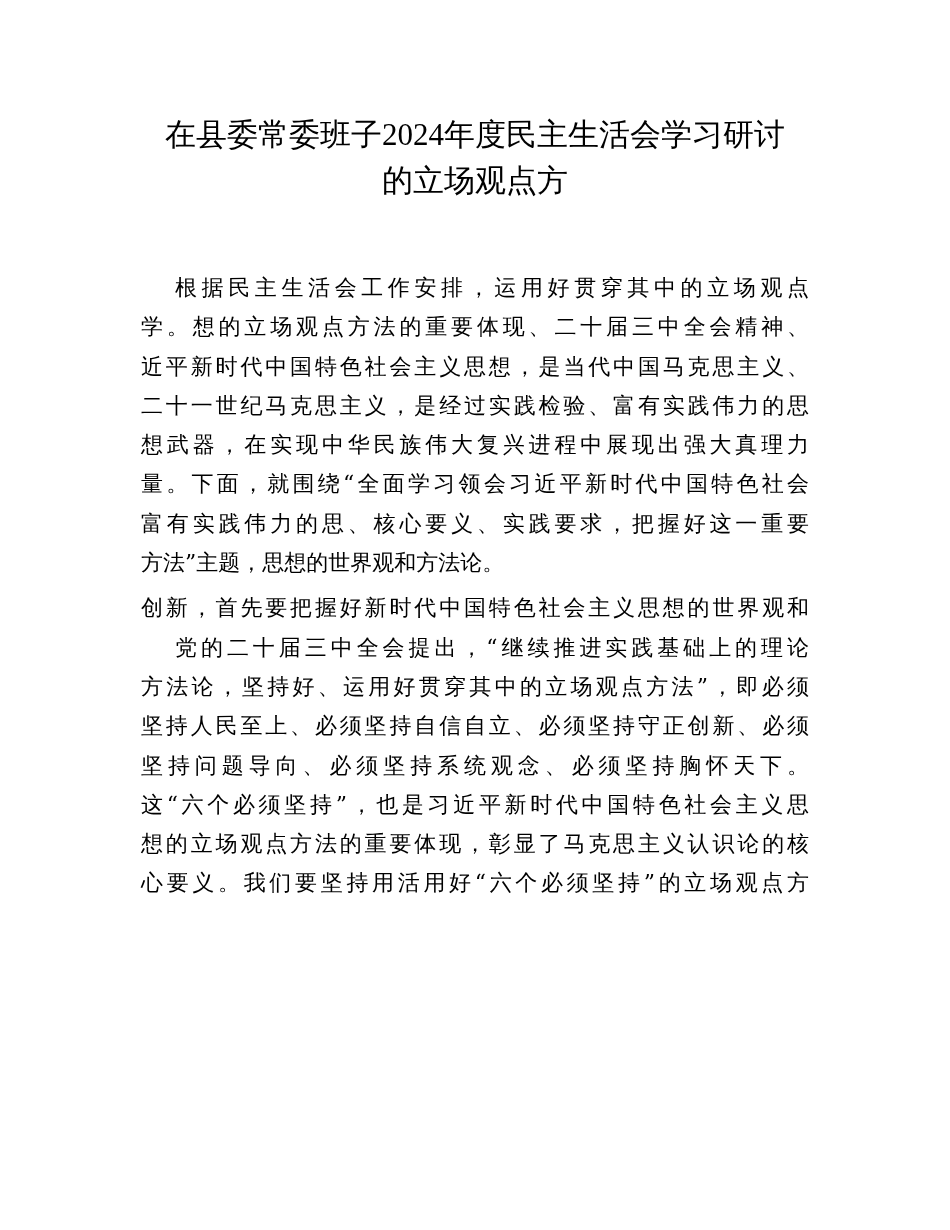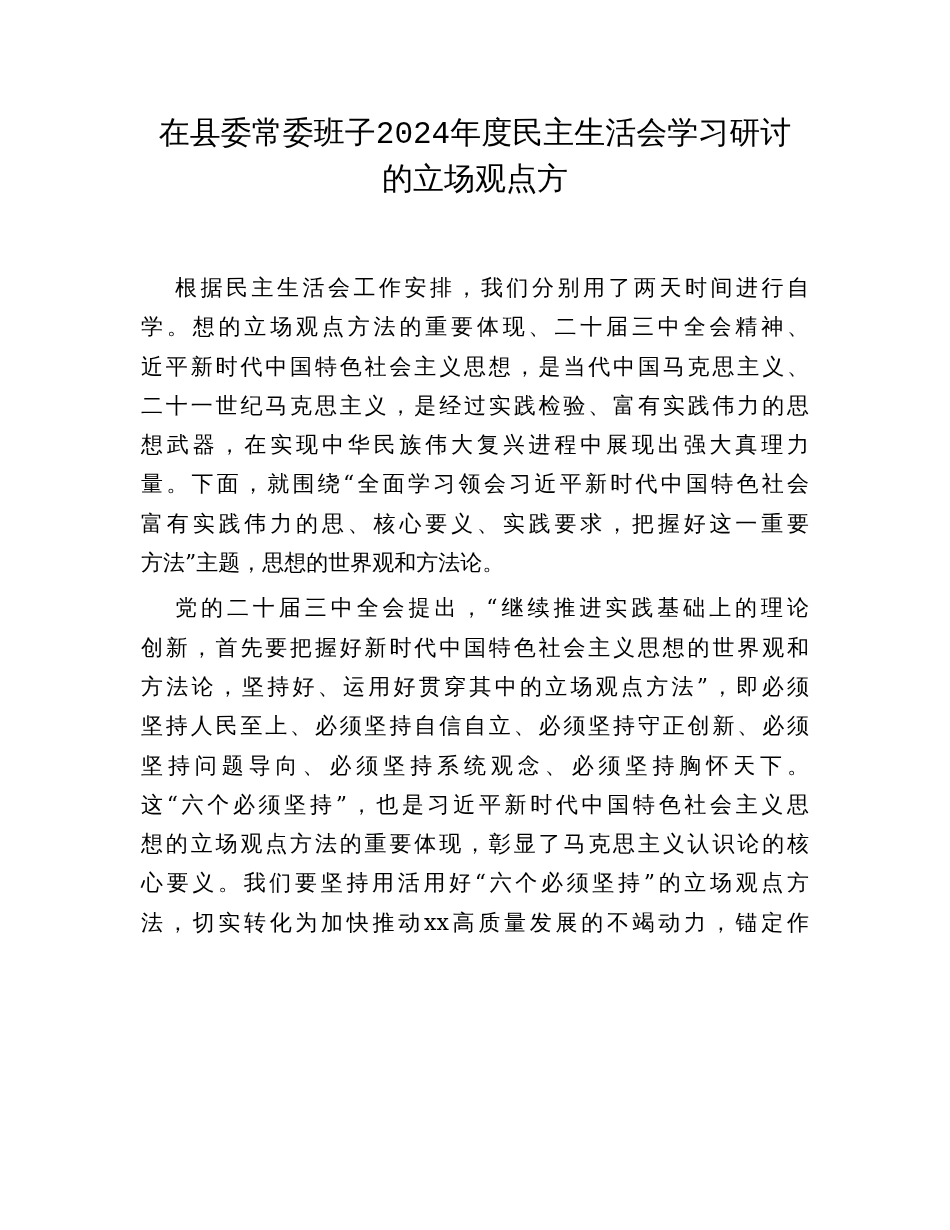--- a/index.html
+++ b/index.html
@@ -1,21 +1,21 @@
 <!DOCTYPE html>
 <html><head>
   <meta charset="utf-8">
   <style>
     html, body { margin: 0; padding: 0; background: #ffffff; }
     body { width: 950px; height: 1230px; position: relative; overflow: hidden; color: #000000; }
     .page { position: absolute; left: 0; top: 0; width: 950px; height: 1230px; background: #ffffff; }
     .title {
       position: absolute; left: 130px; width: 690px; top: 112px;
       text-align: center;
-      font-family: Liberation Mono, monospace;
+      font-family: Liberation Serif, serif;
       font-size: 31px; line-height: 46px; font-weight: normal; letter-spacing: 0px;
       margin: 0;
     }
     .body-text {
       position: absolute; left: 141px; width: 668px; top: 268px;
       font-family: "DejaVu Serif", "Liberation Serif", serif;
       font-size: 22px;
     }
     .para { margin: 0; }
     .line {
@@ -31,34 +31,33 @@
 <body>
 
 <div class="page">
   <h1 class="title">
     <span class="tline" style="display:block">在县委常委班子2024年度民主生活会学习研讨</span>
     <span class="tline" style="display:block">的立场观点方</span>
   </h1>
 
   <div class="body-text">
     <div class="para">
-      <span class="line first">根据民主生活会工作安排，我们分别用了两天时间进行自</span>
+      <span class="line first">根据民主生活会工作安排，运用好贯穿其中的立场观点</span>
       <span class="line">学。想的立场观点方法的重要体现、二十届三中全会精神、</span>
       <span class="line">近平新时代中国特色社会主义思想，是当代中国马克思主义、</span>
       <span class="line">二十一世纪马克思主义，是经过实践检验、富有实践伟力的思</span>
       <span class="line">想武器，在实现中华民族伟大复兴进程中展现出强大真理力</span>
       <span class="line">量。下面，就围绕“全面学习领会习近平新时代中国特色社会</span>
       <span class="line">富有实践伟力的思、核心要义、实践要求，把握好这一重要</span>
       <span class="line last">方法”主题，思想的世界观和方法论。</span>
     </div>
     <div class="para">
+      <span class="line">创新，首先要把握好新时代中国特色社会主义思想的世界观和</span>
       <span class="line first">党的二十届三中全会提出，“继续推进实践基础上的理论</span>
-      <span class="line">创新，首先要把握好新时代中国特色社会主义思想的世界观和</span>
       <span class="line">方法论，坚持好、运用好贯穿其中的立场观点方法”，即必须</span>
       <span class="line">坚持人民至上、必须坚持自信自立、必须坚持守正创新、必须</span>
       <span class="line">坚持问题导向、必须坚持系统观念、必须坚持胸怀天下。</span>
       <span class="line">这“六个必须坚持”，也是习近平新时代中国特色社会主义思</span>
       <span class="line">想的立场观点方法的重要体现，彰显了马克思主义认识论的核</span>
       <span class="line">心要义。我们要坚持用活用好“六个必须坚持”的立场观点方</span>
-      <span class="line">法，切实转化为加快推动xx高质量发展的不竭动力，锚定作</span>
     </div>
   </div>
 </div>
 
 </body></html>

